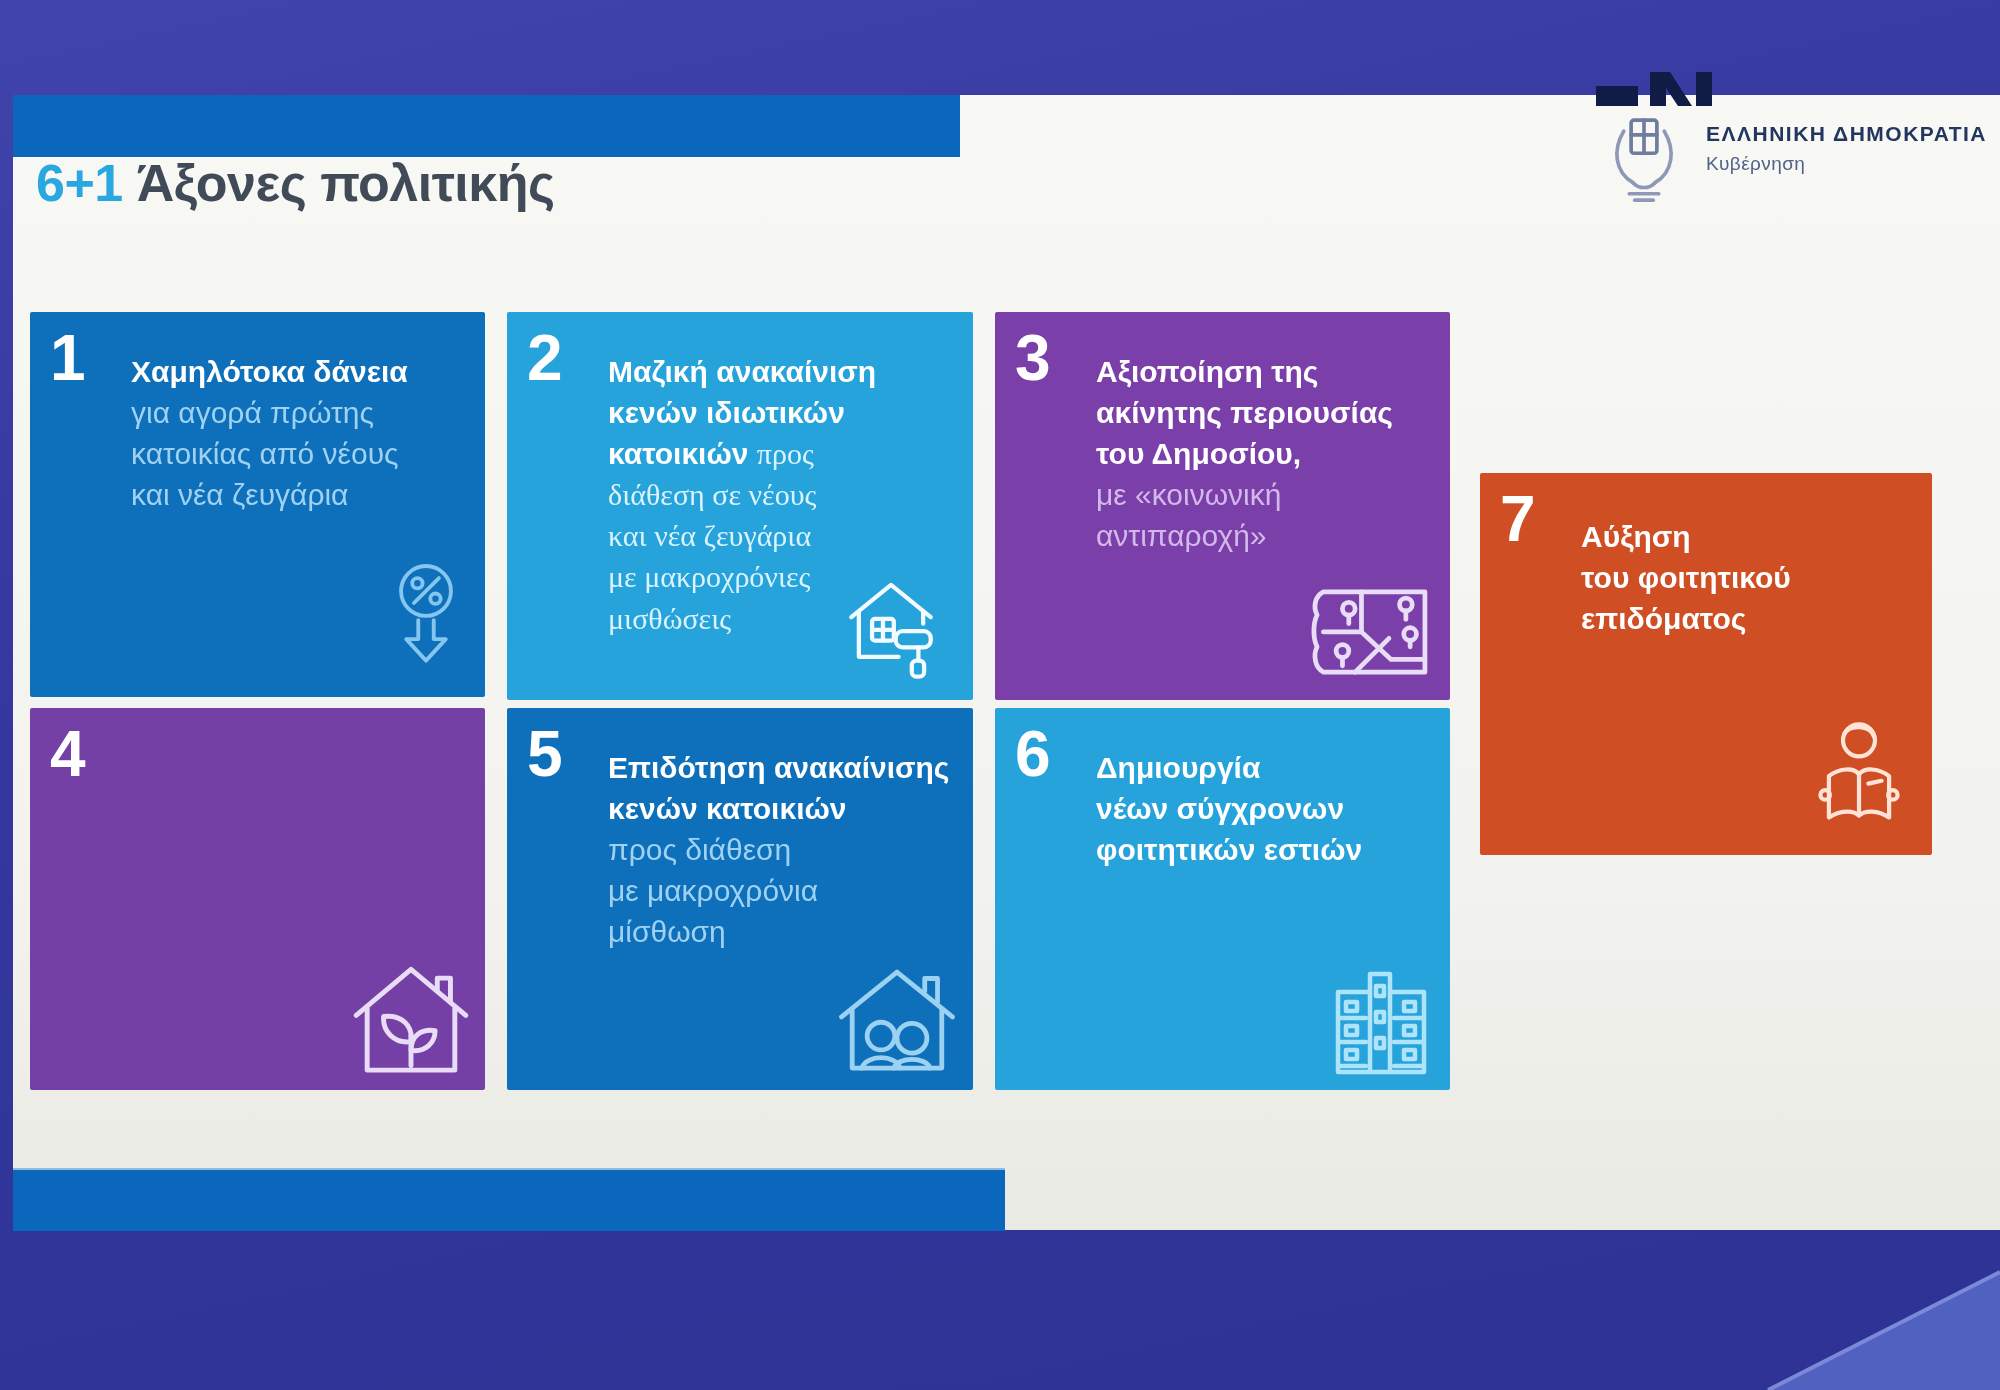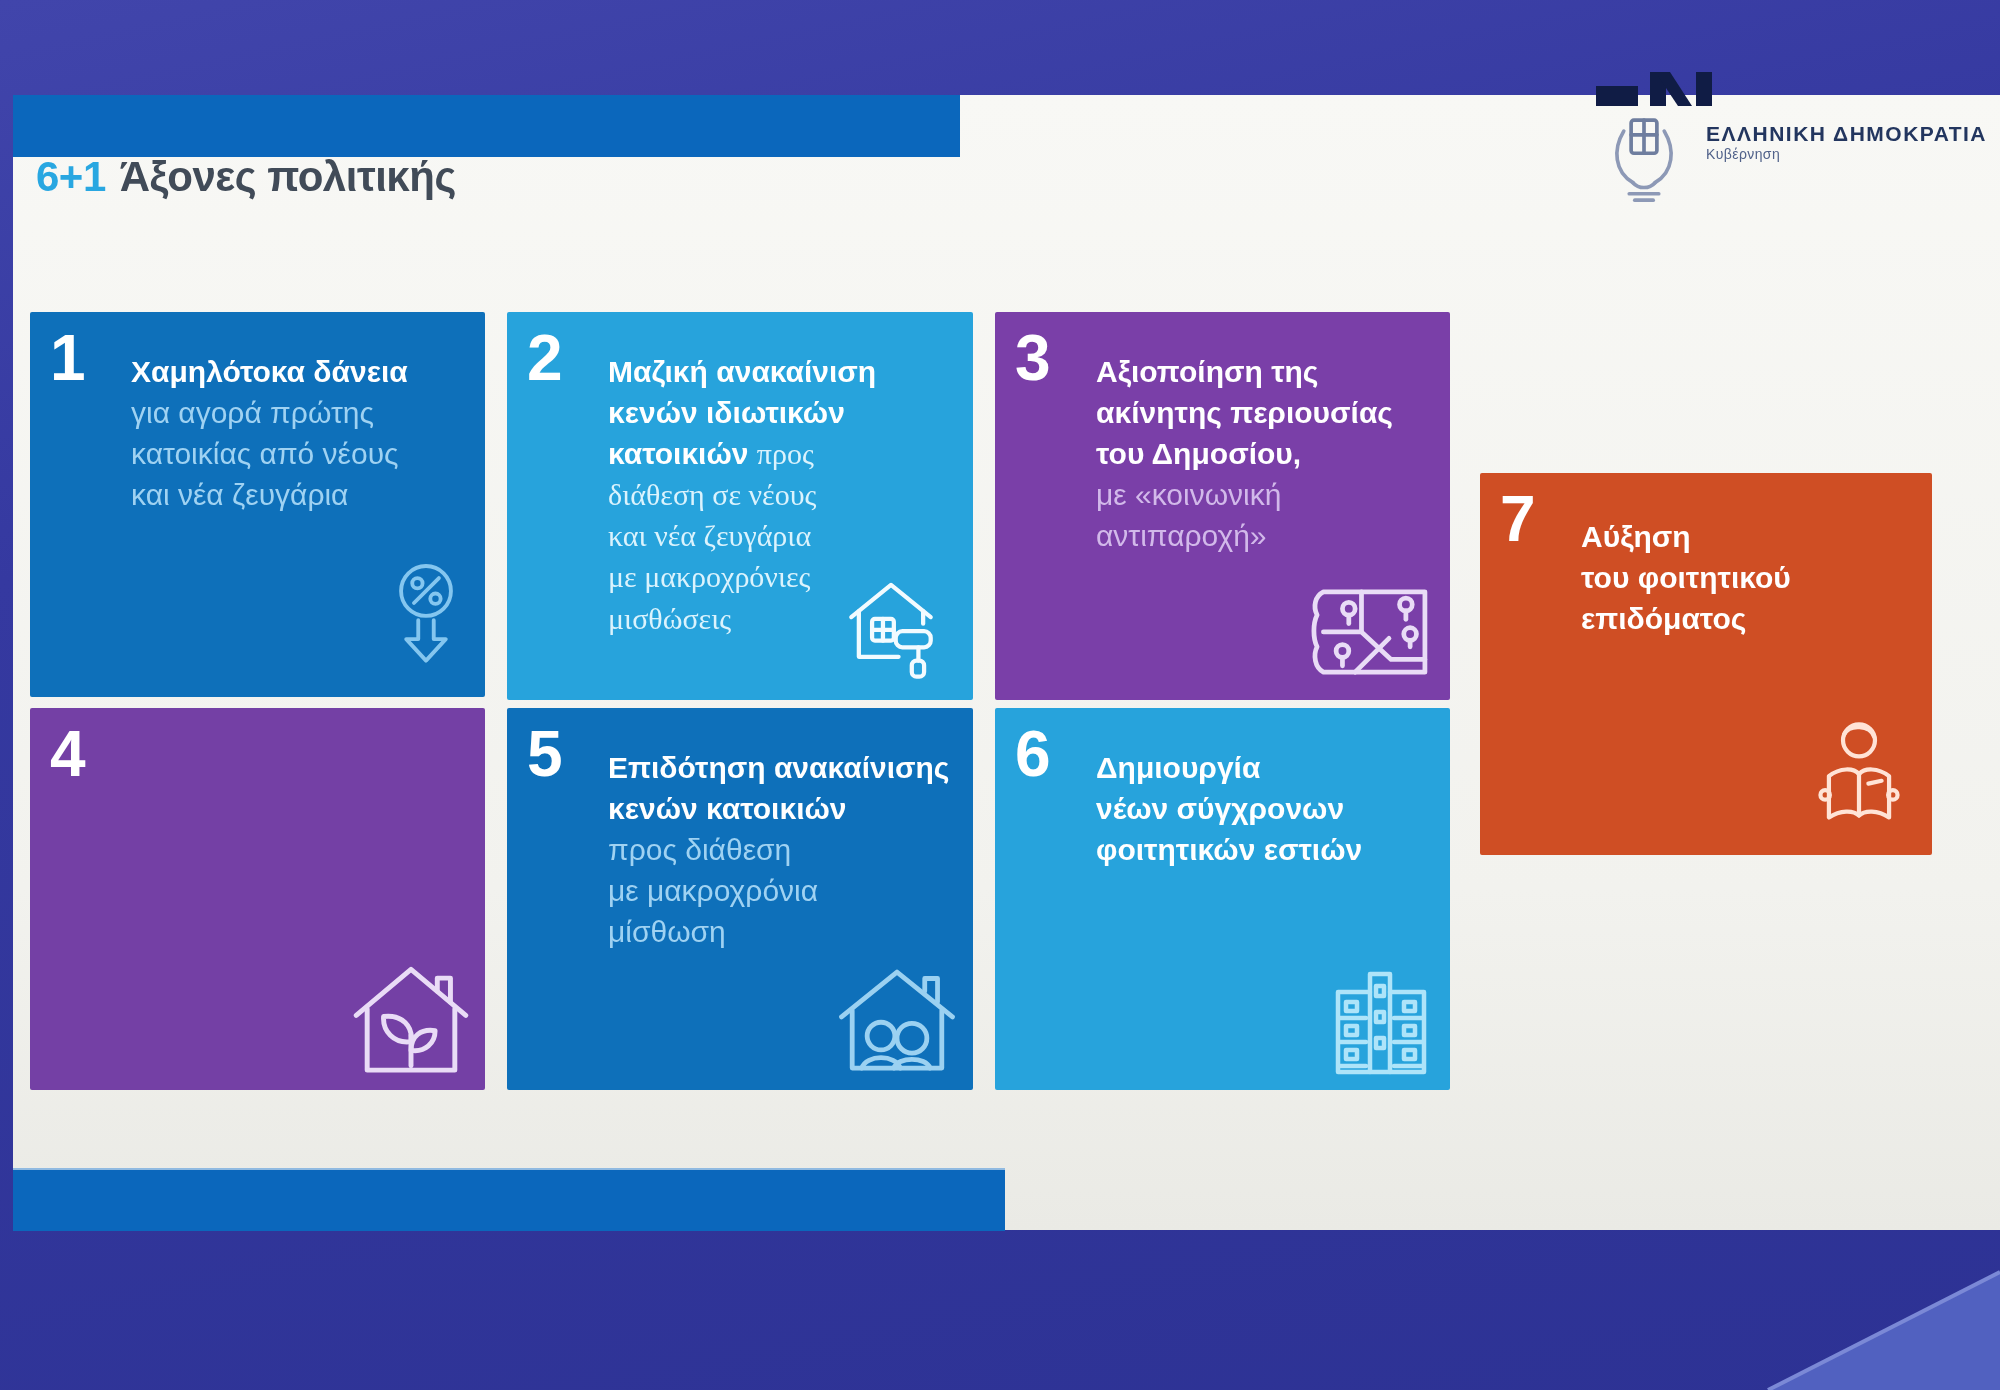--- a/index.html
+++ b/index.html
@@ -5,26 +5,26 @@
   html,body{margin:0;padding:0;background:#222;}
   .stage{position:relative;width:2000px;height:1390px;overflow:hidden;
          font-family:"Liberation Sans","DejaVu Sans",sans-serif;
          background:linear-gradient(168deg,#4145ab 0%,#3539a0 32%,#2d3294 100%);}
   .bg-diagonal{position:absolute;left:0;top:0;width:2000px;height:1390px;pointer-events:none;}
   .slide{position:absolute;left:13px;top:95px;width:1987px;height:1135px;
          background:linear-gradient(180deg,#f8f8f5 0%,#f2f2ee 70%,#eaeae5 100%);}
   .strip{position:absolute;background:#0b67bc;}
   .strip-top{left:13px;top:95px;width:947px;height:62px;}
   .strip-bottom{left:13px;top:1168px;width:992px;height:61px;border-top:2px solid rgba(255,255,255,.55);}
-  .headline{position:absolute;left:36px;top:138px;font-size:42px;font-weight:700;letter-spacing:-.5px;margin-top:15px;}
+  .headline{position:absolute;left:36px;top:138px;font-size:52px;font-weight:700;letter-spacing:-.5px;margin-top:15px;}
   .headline .pfx{color:#29a7e1;margin-right:14px;}
   .headline .rest{color:#414b58;}
   .gov{position:absolute;left:1706px;top:122px;}
   .gov .l1{font-size:21px;font-weight:700;color:#23365f;letter-spacing:1.5px;}
-  .gov .l2{font-size:14px;color:#51628a;letter-spacing:.4px;}
+  .gov .l2{font-size:19px;color:#51628a;letter-spacing:.4px;margin-top:7px;}
   .emblem{position:absolute;left:1598px;top:104px;}
   .watermark{position:absolute;left:1596px;top:72px;}
   .card{position:absolute;border-radius:2px;}
   .c1{left:30px;top:312px;width:455px;height:385px;background:#0e70ba;}
   .c2{left:507px;top:312px;width:466px;height:388px;background:#27a3dc;}
   .c3{left:995px;top:312px;width:455px;height:388px;background:#7a3fa8;}
   .c4{left:30px;top:708px;width:455px;height:382px;background:#7440a5;}
   .c5{left:507px;top:708px;width:466px;height:382px;background:#0e70ba;}
   .c6{left:995px;top:708px;width:455px;height:382px;background:#27a3dc;}
   .c7{left:1480px;top:473px;width:452px;height:382px;background:#cf4e24;}

